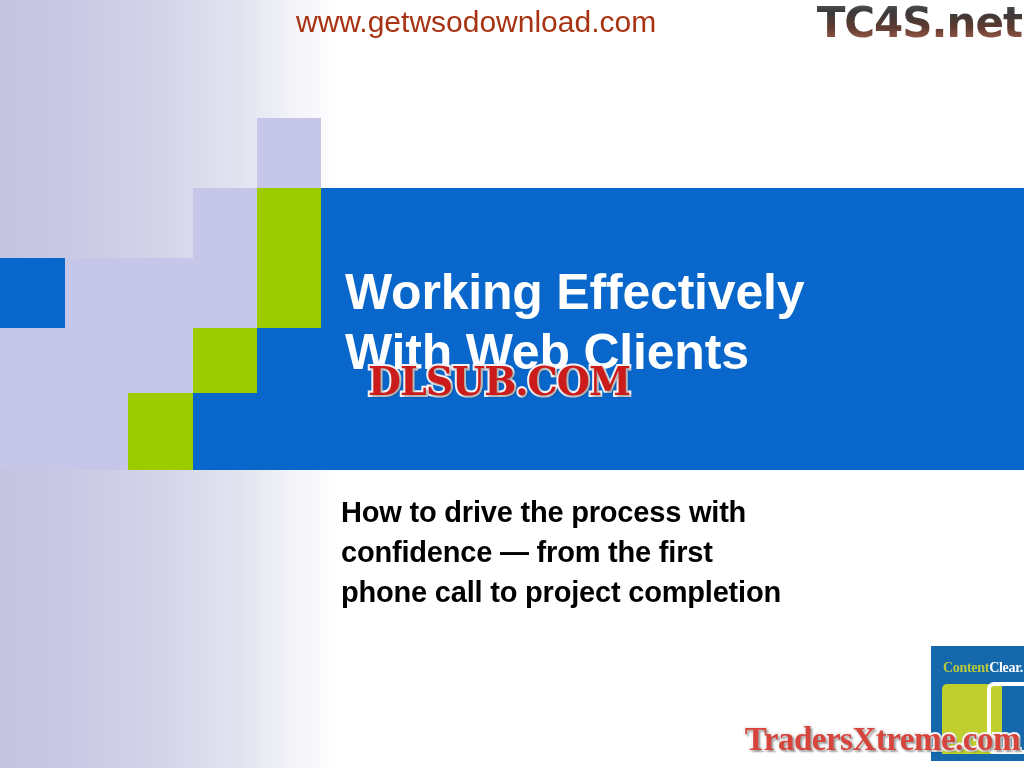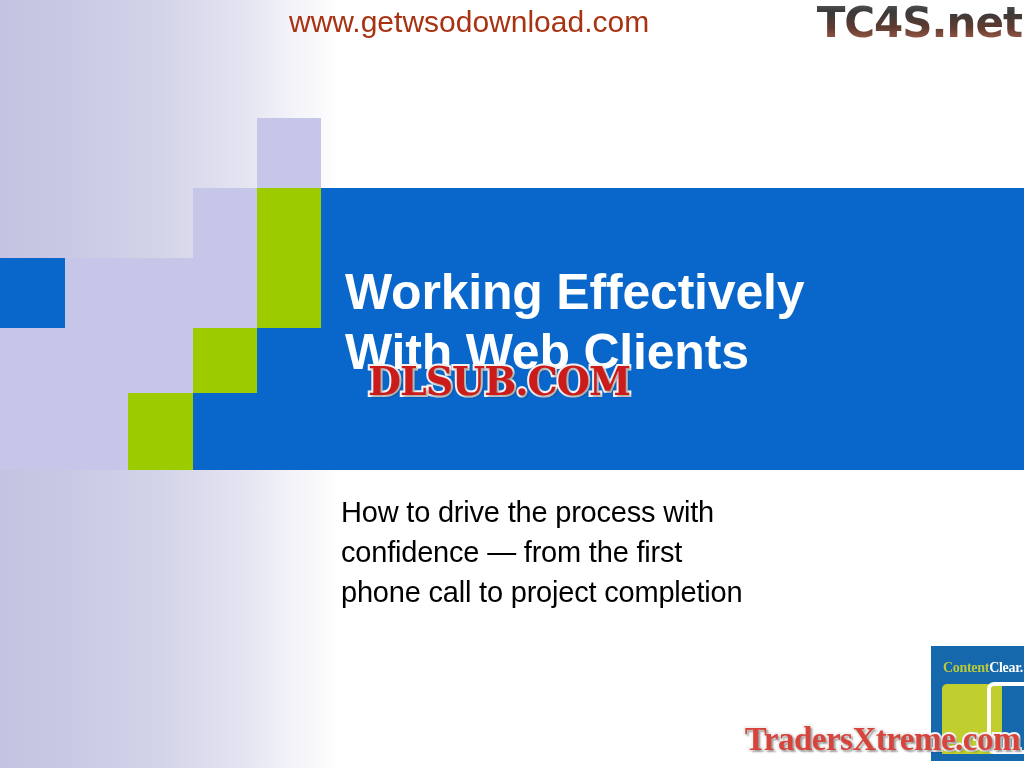--- a/index.html
+++ b/index.html
@@ -53,30 +53,30 @@
     white-space:pre-line;
   }
 
   
   #subtitle {
     position:absolute;
     left:341px; top:492px;
     width:640px;
     color:#000000;
     font-size:29px;
-    font-weight:normal;
+    font-weight:bold;
     line-height:1.38;
     letter-spacing:-0.2px;
     white-space:pre-line;
   }
 
   
   #site-url {
     position:absolute;
-    left:289px; top:5px;
+    left:296px; top:5px;
     color:#a83312;
     font-size:30px;
     font-weight:normal;
     letter-spacing:0px;
     white-space:nowrap;
   }
 
   
   #tc4s-logo {
     position:absolute;

